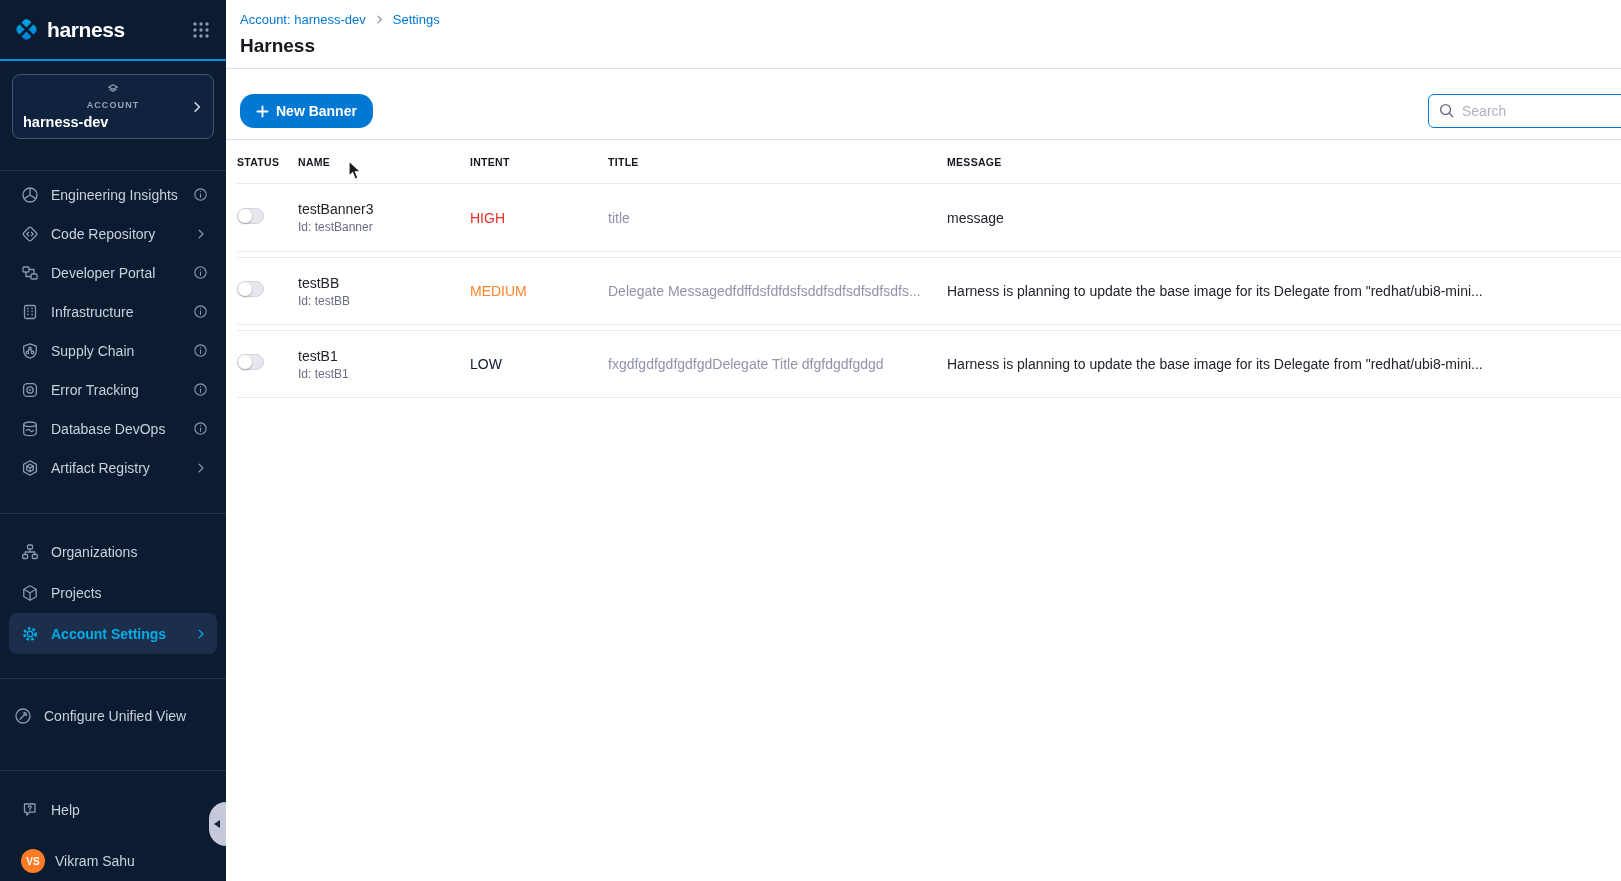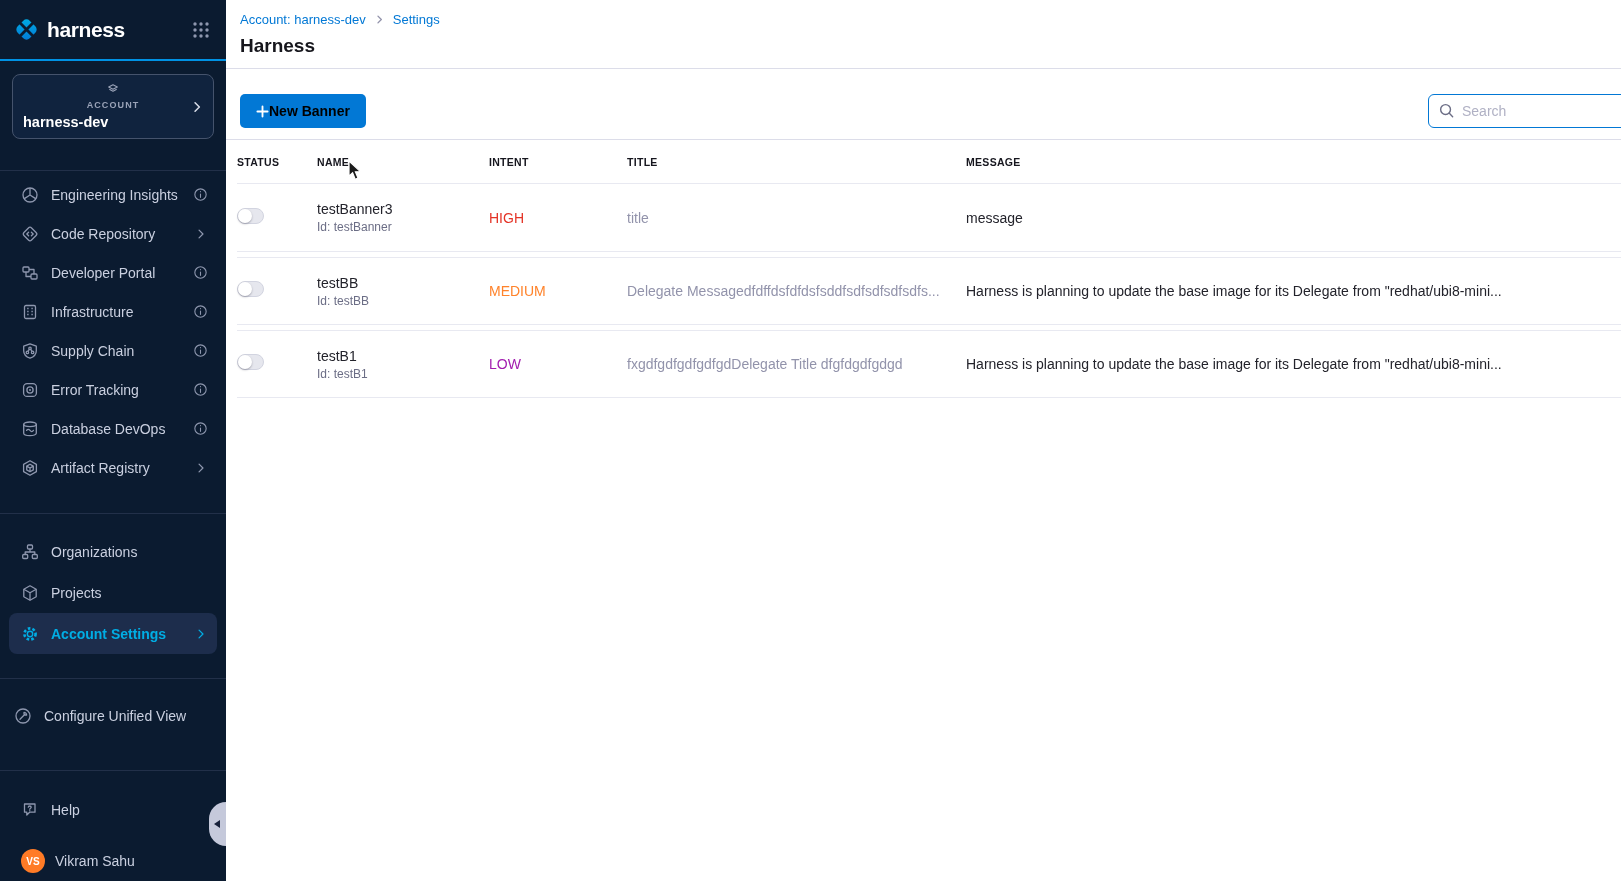--- a/index.html
+++ b/index.html
@@ -48,36 +48,36 @@
     border-right:6px solid #16203a; margin-right:2px; }
   
   .main { flex:1; min-width:0; background:#fff; position:relative; }
   .main-header { padding:12px 24px 0 14px; border-bottom:1px solid #dcdde9; }
   .breadcrumb { display:flex; align-items:center; gap:8px; font-size:13px; }
   .bc-link { color:#0278d5; text-decoration:none; cursor:pointer; }
   .bc-sep { display:flex; color:#9293ab; }
   .page-title { font-size:19px; font-weight:700; color:#16161c; margin-top:8px; padding-bottom:11px; }
   .toolbar { display:flex; align-items:center; justify-content:space-between;
     padding:25px 0 11px 14px; border-bottom:1px solid #dcdde9; }
-  .btn-primary { display:inline-flex; align-items:center; background:#0278d5; color:#000000;
+  .btn-primary { display:inline-flex; align-items:center; gap:7px; background:#0278d5; color:#ffffff;
     font-family:"Liberation Sans",sans-serif; font-size:14px; font-weight:700; border:none;
-    border-radius:5px; height:34px; padding:0 16px; cursor:pointer; }
+    border-radius:14px; height:34px; padding:0 16px; cursor:pointer; }
   .search-wrap { position:relative; width:250px; margin-right:-57px; flex:none; }
   .search-input { width:100%; height:34px; border:1px solid #0278d5; border-radius:6px;
     padding:0 10px 0 33px; font-family:"Liberation Sans",sans-serif; font-size:14px; color:#44475b; outline:none; }
   .search-input::placeholder { color:#b0b1c4; }
   .search-icon { position:absolute; left:10px; top:8px; color:#6b6d85; display:flex; }
   
   .table { padding-left:11px; }
   .thead { display:flex; align-items:center; height:44px; border-bottom:1px solid #e8e9f1;
     font-size:10.5px; font-weight:700; color:#16161e; letter-spacing:0.3px; }
   .trow { display:flex; align-items:center; height:68px; border-bottom:1px solid #e8e9f1;
     margin-bottom:5px; background:#fff; cursor:pointer; }
   .trow + .trow { border-top:1px solid #e8e9f1; }
-  .c-status { width:80px; flex:none; }
+  .c-status { width:61px; flex:none; }
   .c-name   { width:172px; flex:none; }
   .c-intent { width:138px; flex:none; }
   .c-title  { width:339px; flex:none; white-space:nowrap; overflow:hidden; text-overflow:ellipsis; padding-right:10px; }
   .c-message{ flex:1; min-width:0; white-space:nowrap; overflow:hidden; }
   .b-name { font-size:14px; color:#23232b; font-weight:500; }
   .b-id { font-size:12px; color:#6b6d85; margin-top:3px; }
   .b-intent { font-size:14px; font-weight:500; }
   .b-title { font-size:14px; color:#9293ab; }
   .b-message { font-size:14px; color:#23232b; }
   .toggle { width:27px; height:16px; border-radius:9px; background:#e6e7ee; border:1px solid #d2d4e0;
@@ -407,21 +407,21 @@
     </div>
 
     <div class="trow">
       <span class="c-status">
         <span class="toggle"><span class="toggle-knob"></span></span>
       </span>
       <span class="c-name">
         <div class="b-name">testB1</div>
         <div class="b-id">Id: testB1</div>
       </span>
-      <span class="c-intent"><span class="b-intent" style="color: #a21caf; text-align: center;">LOW</span></span>
+      <span class="c-intent"><span class="b-intent" style="color: #0f172a; text-align: center;">LOW</span></span>
       <span class="c-title"><span class="b-title">fxgdfgdfgdfgdfgdDelegate Title dfgfdgdfgdgd</span></span>
       <span class="c-message"><span class="b-message">Harness is planning to update the base image for its Delegate from "redhat/ubi8-mini...</span></span>
     </div>
   </div>
 </div>
 
 <svg class="mouse-cursor" width="16" height="22" viewBox="0 0 16 22">
   <path d="M1 1 L1 16.2 L4.6 12.8 L7.2 19.3 L10 18.1 L7.4 11.8 L12.4 11.6 Z" fill="#1b1b1b" stroke="#fff" stroke-width="1.2"></path>
 </svg>
 

